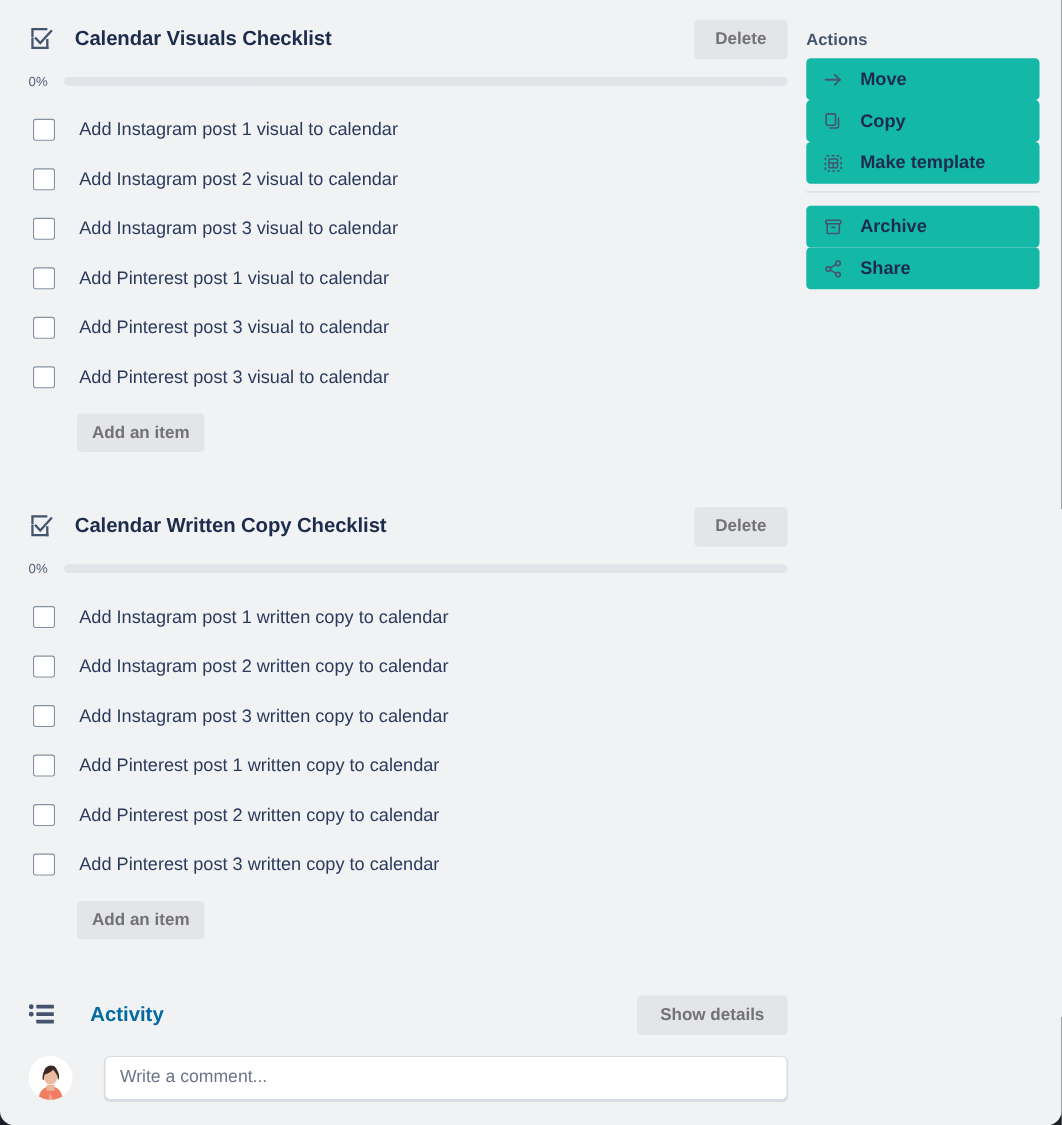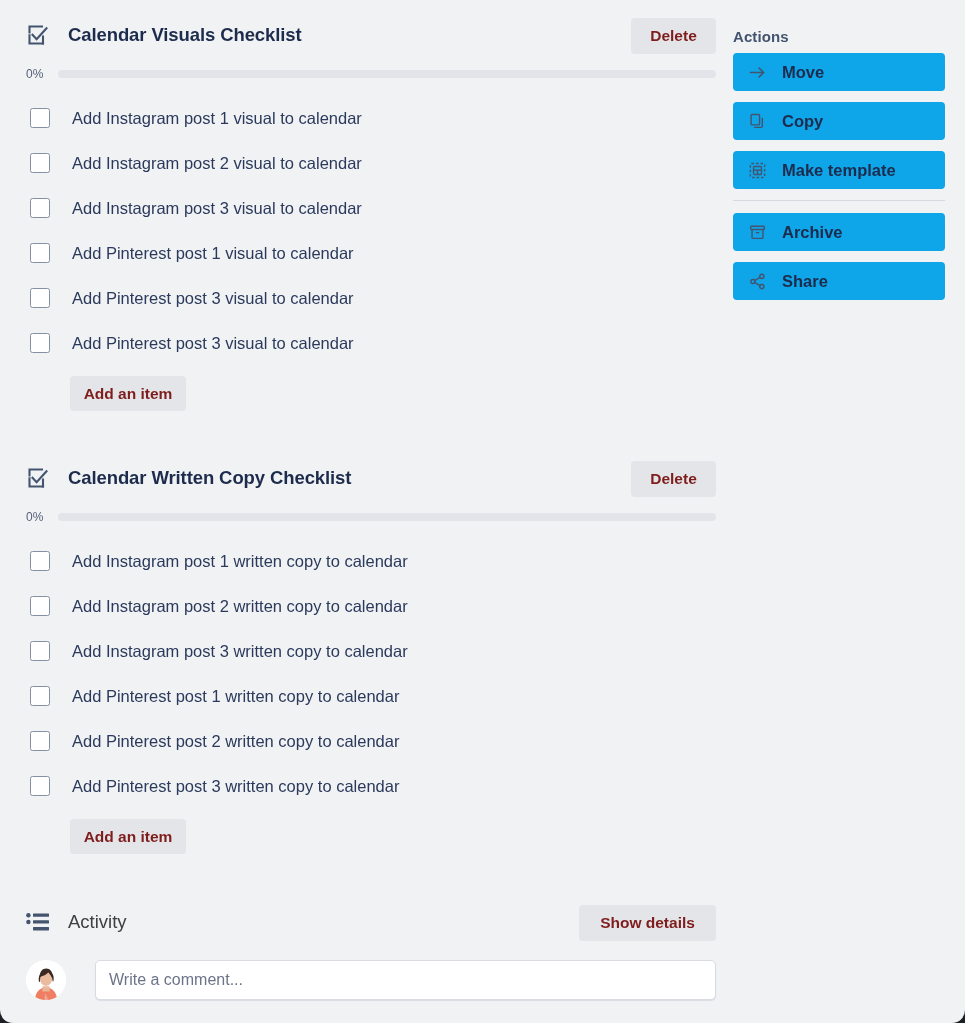--- a/index.html
+++ b/index.html
@@ -65,21 +65,21 @@
     font-size: 18.5px;
     font-weight: bold;
     color: #1d2b4c;
     letter-spacing: -0.1px;
     line-height: 24px;
   }
   .btn-grey {
     background: #e3e5e9;
     border: none;
     border-radius: 4px;
-    color: #7f1d1d;
+    color: #737373;
     font-family: "Liberation Sans", sans-serif;
     font-size: 15.5px;
     font-weight: bold;
     padding: 11px;
     cursor: pointer;
     line-height: 1;
     display: flex;
     align-items: center;
     justify-content: center;
   }
@@ -161,24 +161,24 @@
     height: 40px;
   }
   .act-icon {
     width: 24px;
     height: 22px;
     flex: 0 0 24px;
     color: #44546f;
     display: block;
   }
   .act-title {
-    margin-left: 18px;
+    margin-left: 32px;
     font-size: 18.5px;
-    font-weight: normal;
-    color: #404040;
+    font-weight: bold;
+    color: #0369a1;
     line-height: 24px;
   }
   .btn-show-details {
     position: absolute;
     right: 0;
     top: 3px;
     width: 137px;
     height: 36px;
   }
 
@@ -229,24 +229,23 @@
     color: #44546f;
     margin-bottom: 9px;
     line-height: 14px;
     letter-spacing: 0.1px;
   }
   .sb-btn {
     display: flex;
     align-items: center;
     width: 212px;
     height: 38px;
-    background: #0ea5e9;
+    background: #14b8a6;
     border: none;
     border-radius: 4px;
-    margin-bottom: 11px;
     padding: 0 0 0 16px;
     box-sizing: border-box;
     cursor: pointer;
     font-family: "Liberation Sans", sans-serif;
   }
   .sb-ico {
     width: 17px;
     height: 17px;
     flex: 0 0 17px;
     color: #44546f;

